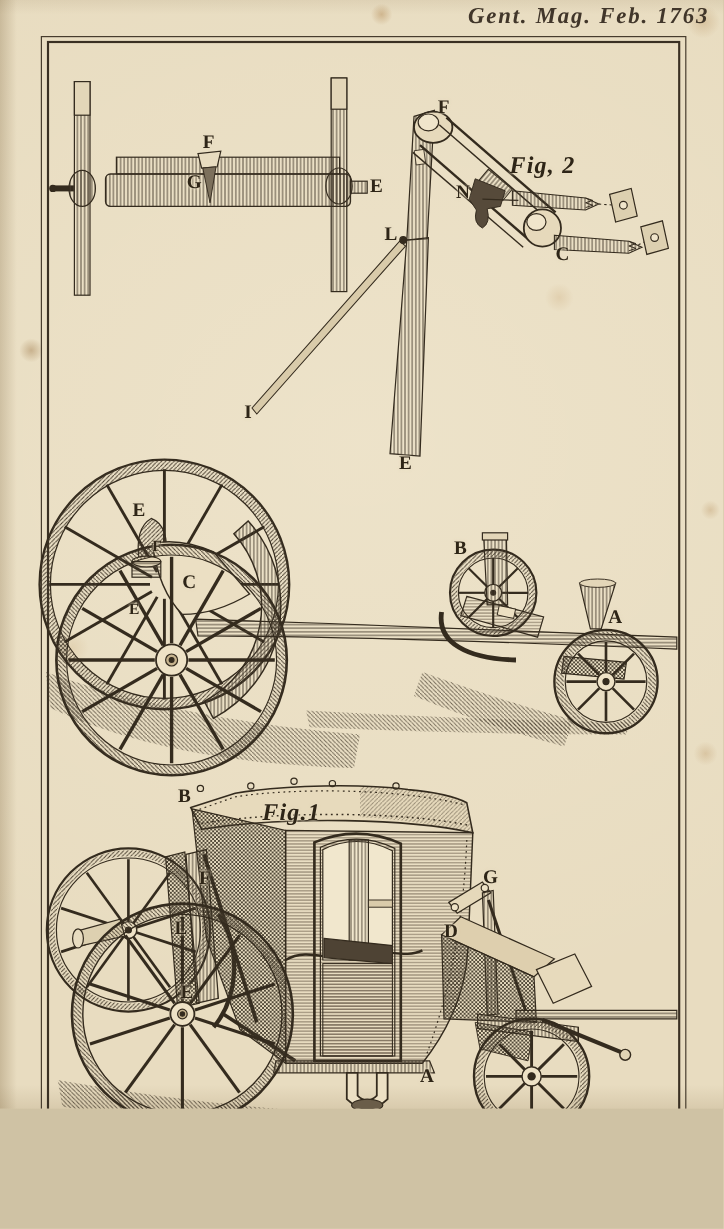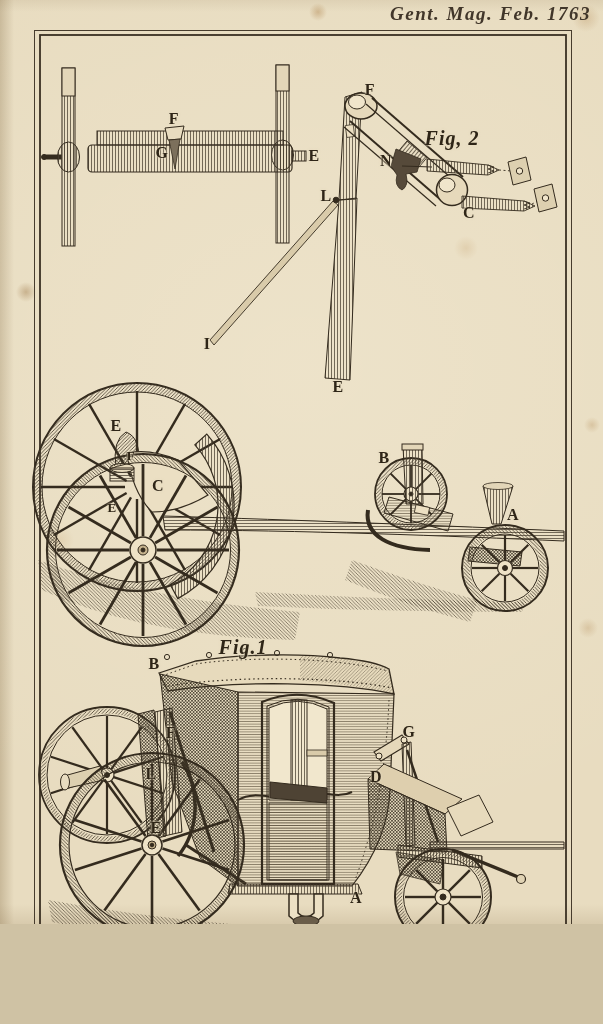--- a/index.html
+++ b/index.html
@@ -343,21 +343,21 @@
       <span class="plate-label" style="left: 326px; top: 196px;">L</span>
       <span class="plate-label" style="left: 469px; top: 213px;">C</span>
       <span class="plate-label" style="left: 207px; top: 344px;">I</span>
       <span class="plate-label" style="left: 338px; top: 387px;">E</span>
       <span class="plate-label" style="left: 116px; top: 426px;">E</span>
       <span class="plate-label small" style="left: 131px; top: 455px;">F</span>
       <span class="plate-label" style="left: 158px; top: 486px;">C</span>
       <span class="plate-label small" style="left: 112px; top: 507px;">E</span>
       <span class="plate-label" style="left: 384px; top: 458px;">B</span>
       <span class="plate-label" style="left: 513px; top: 515px;">A</span>
-      <span class="plate-label caption" style="left: 243px; top: 647px;">Fig.1</span>
+      <span class="plate-label caption" style="left: 243px; top: 677px;">Fig.1</span>
       <span class="plate-label" style="left: 154px; top: 664px;">B</span>
       <span class="plate-label" style="left: 171px; top: 733px;">F</span>
       <span class="plate-label" style="left: 151px; top: 774px;">L</span>
       <span class="plate-label" style="left: 156px; top: 828px;">E</span>
       <span class="plate-label" style="left: 409px; top: 732px;">G</span>
       <span class="plate-label" style="left: 376px; top: 777px;">D</span>
       <span class="plate-label" style="left: 356px; top: 898px;">A</span>
     </div>
 </div>
 

